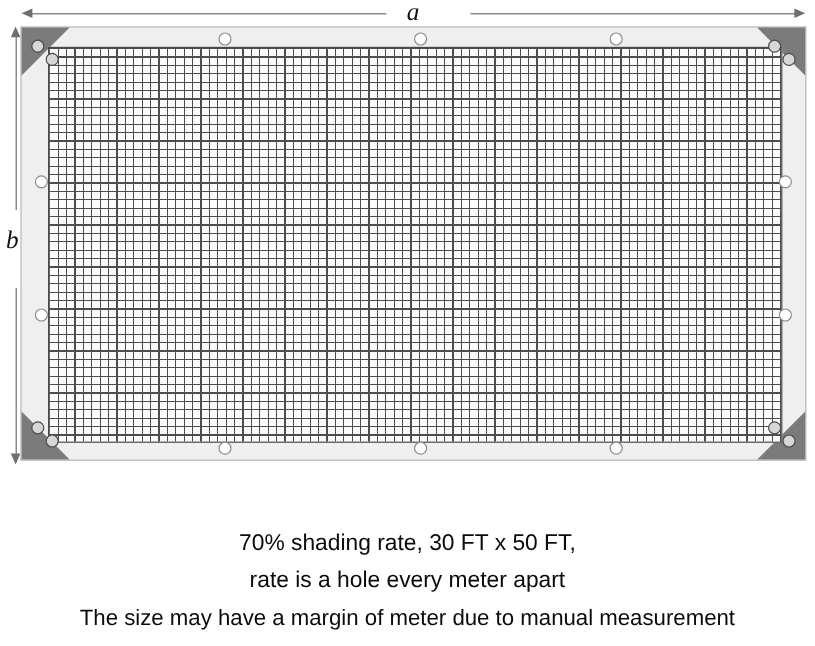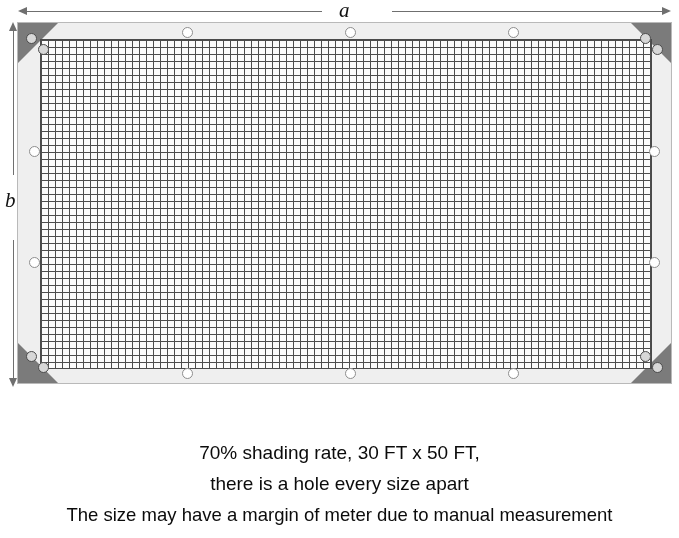--- a/index.html
+++ b/index.html
@@ -199,17 +199,17 @@
 
     <div class="grommet" style="left:11px; top:123px;"></div>
     <div class="grommet" style="left:11px; top:234px;"></div>
 
     <div class="grommet" style="right:11px; top:123px;"></div>
     <div class="grommet" style="right:11px; top:234px;"></div>
   </div>
 
   <div id="caption">
     <div class="line l1">70% shading  rate, 30 FT x 50 FT,</div>
-    <div class="line l2">there is a hole every size apart</div>
+    <div class="line l2">rate is a hole every meter apart</div>
     <div class="line l3">The size  may  have a margin of meter due to manual measurement</div>
   </div>
 
 </div>
 
 </body></html>

